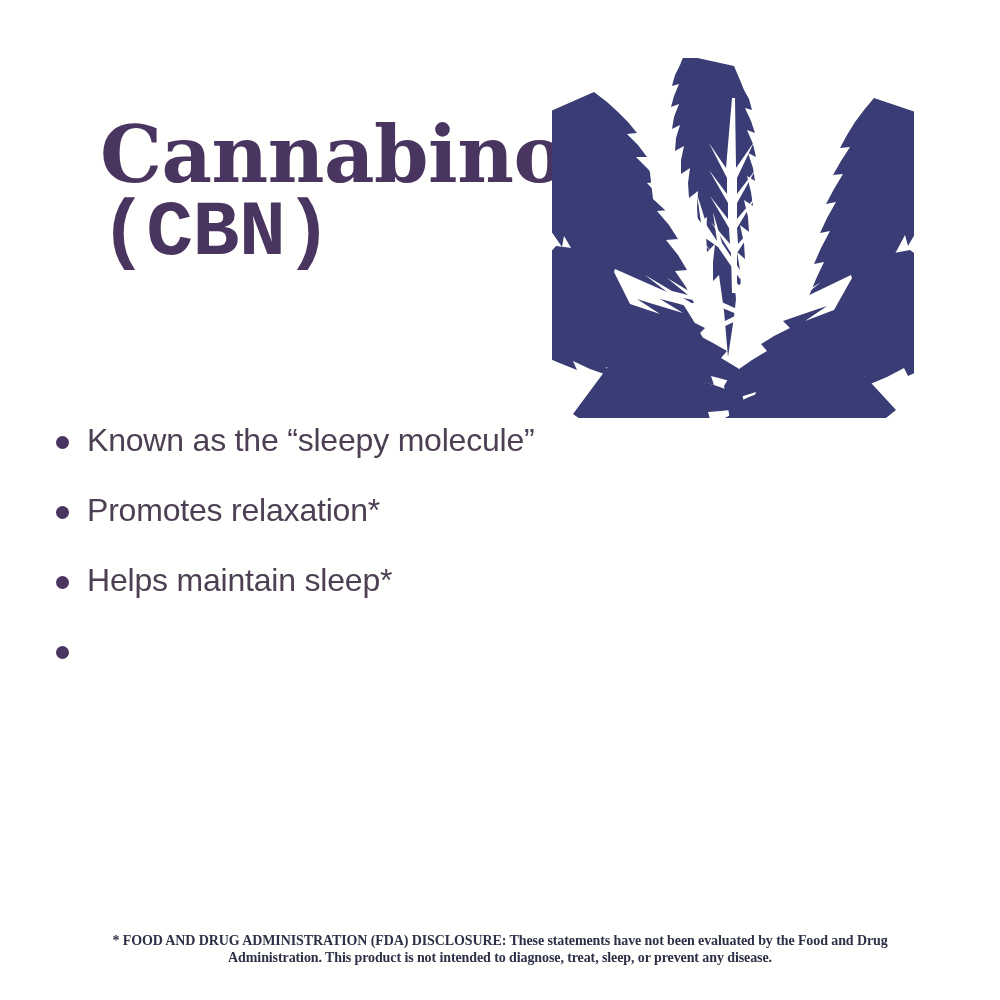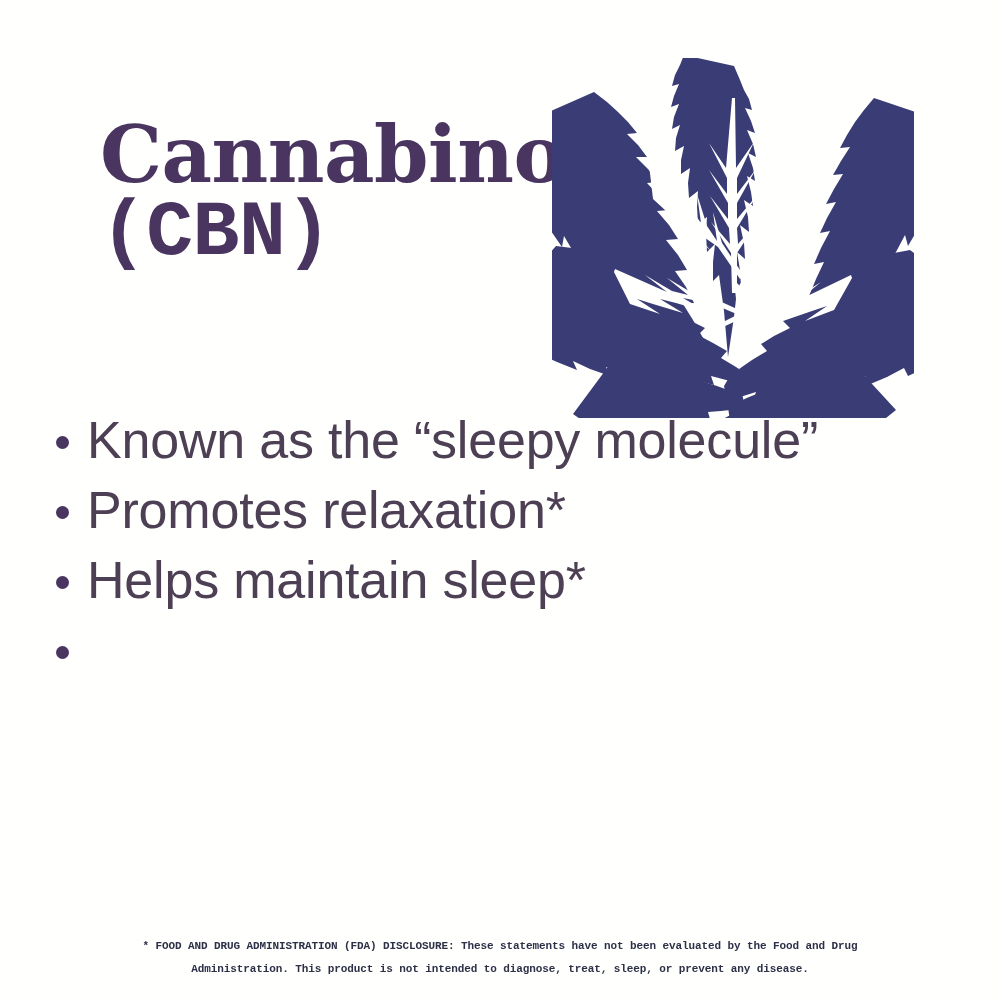--- a/index.html
+++ b/index.html
@@ -78,43 +78,43 @@
     width: 13px;
     height: 13px;
     border-radius: 50%;
     background: #4a3460;
     margin-top: 22px;
     margin-right: 18px;
   }
   .bullet-text {
     font-family: "Liberation Sans", sans-serif;
     font-weight: 400;
-    font-size: 52px;
+    font-size: 32px;
     line-height: 52px;
     color: #4d4055;
     letter-spacing: -0.2px;
     white-space: nowrap;
   }
 
   
   .footer {
     position: absolute;
     left: 50px;
     right: 50px;
     top: 932px;
     text-align: center;
   }
   .footer-text {
-    font-family: Liberation Mono, monospace;
+    font-family: Liberation Serif, serif;
     font-weight: 700;
-    font-size: 11px;
+    font-size: 14px;
     line-height: 17px;
     color: #2d3047;
     letter-spacing: -0.1px;
-    margin: 6px;
+    margin: 0;
   }
 </style>
 </head>
 <body>
 
 <div class="card">
 
   <div class="title-block">
     <div class="title-line">Cannabinol</div>
     <div class="title-line second">(CBN)</div>

